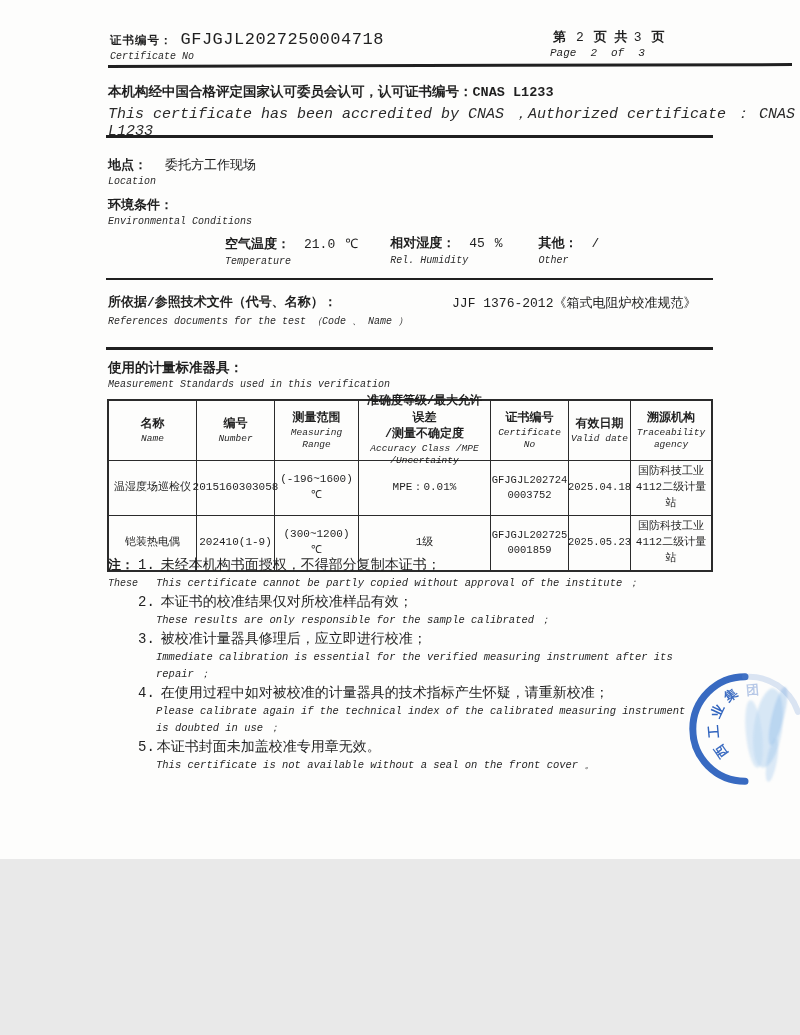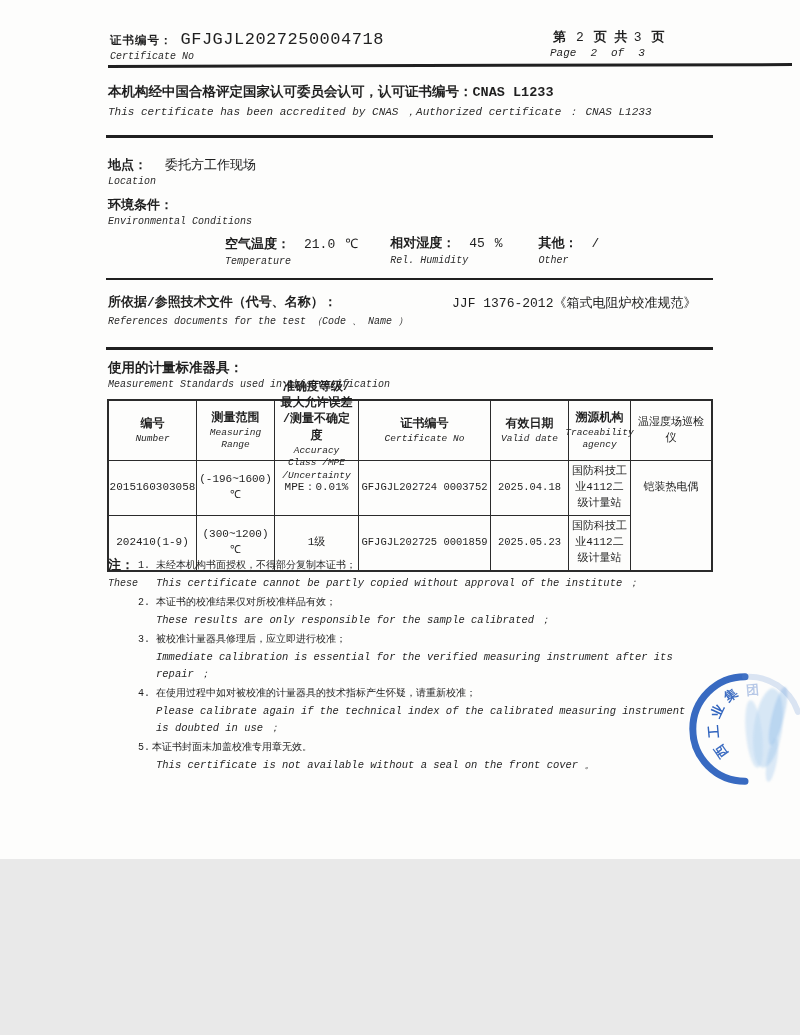--- a/index.html
+++ b/index.html
@@ -42,21 +42,21 @@
   .th-zh{font-size:12px;font-weight:700;line-height:1.35;}
   .th-en{font-style:italic;font-size:9.5px;line-height:1.3;margin-top:1px;}
   .td{font-size:11px;line-height:1.45;min-height:42px;}
   .td.small{font-size:10.5px;}
   .hdr-cell{height:60px;}
 
   
   .notes{position:absolute;left:108px;top:556px;display:flex;width:580px;}
   .notes-lbl{width:26px;margin-right:4px;flex-shrink:0;}
   .note-item{margin-bottom:1px;}
-  .note-zh{font-size:10px;line-height:19px;}
+  .note-zh{font-size:14px;line-height:19px;}
   .note-zh .num{margin-right:6px;}
   .note-en{font-style:italic;font-size:10.5px;line-height:17px;margin-left:18px;}
 
   
   .stamp{position:absolute;left:682px;top:656px;width:140px;height:148px;}
   .stamp svg{width:100%;height:100%;}
   .stamp .wash{filter:blur(1.2px);}
 
   .smudge{position:absolute;top:1001px;left:170px;width:470px;height:2px;opacity:.8;
           background:linear-gradient(90deg,transparent,#dcdcdc 30%,#d2d2d2 60%,transparent);}
@@ -87,21 +87,21 @@
       <span>2</span>
       <span>of</span>
       <span>3</span>
     </div>
   </div>
 
   <div class="hr" style="left:108px;top:64px;width:684px;transform:rotate(-0.15deg);"></div>
 
   <div class="abs" style="left:108px;top:83px;">
     <div class="zh-b" style="font-size:13.5px;">本机构经中国合格评定国家认可委员会认可，认可证书编号：CNAS L1233</div>
-    <div class="en" style="margin-top:3px;font-size:11px;">This certificate has been accredited by CNAS ，Authorized certificate ： CNAS L1233</div>
+    <div class="en" style="margin-top:3px;font-size:15px;">This certificate has been accredited by CNAS ，Authorized certificate ： CNAS L1233</div>
   </div>
 
   <div class="hr" style="left:106px;top:135px;width:607px;"></div>
 
   <div class="abs" style="left:108px;top:156px;">
     <div style="display:flex;align-items:baseline;">
       <span class="zh-b">地点：</span>
       <span class="zh" style="margin-left:18px;">委托方工作现场</span>
     </div>
     <div class="en" style="margin-top:2px;">Location</div>
@@ -149,20 +149,24 @@
   </div>
 
   <div class="hr" style="left:106px;top:347px;width:607px;"></div>
 
   <div class="abs" style="left:108px;top:359px;">
     <div class="zh-b" style="font-size:13.5px;">使用的计量标准器具：</div>
     <div class="en" style="margin-top:2px;">Measurement Standards used in this verification</div>
   </div>
 
   <div class="tbl">
+    <div class="tc hdr-cell">
+      <div class="th-zh">名称</div>
+      <div class="th-en">Name</div>
+    </div>
     <div class="tc hdr-cell">
       <div class="th-zh">编号</div>
       <div class="th-en">Number</div>
     </div>
     <div class="tc hdr-cell">
       <div class="th-zh">测量范围</div>
       <div class="th-en">Measuring Range</div>
     </div>
     <div class="tc hdr-cell">
       <div class="th-zh">准确度等级/最大允许误差</div>

